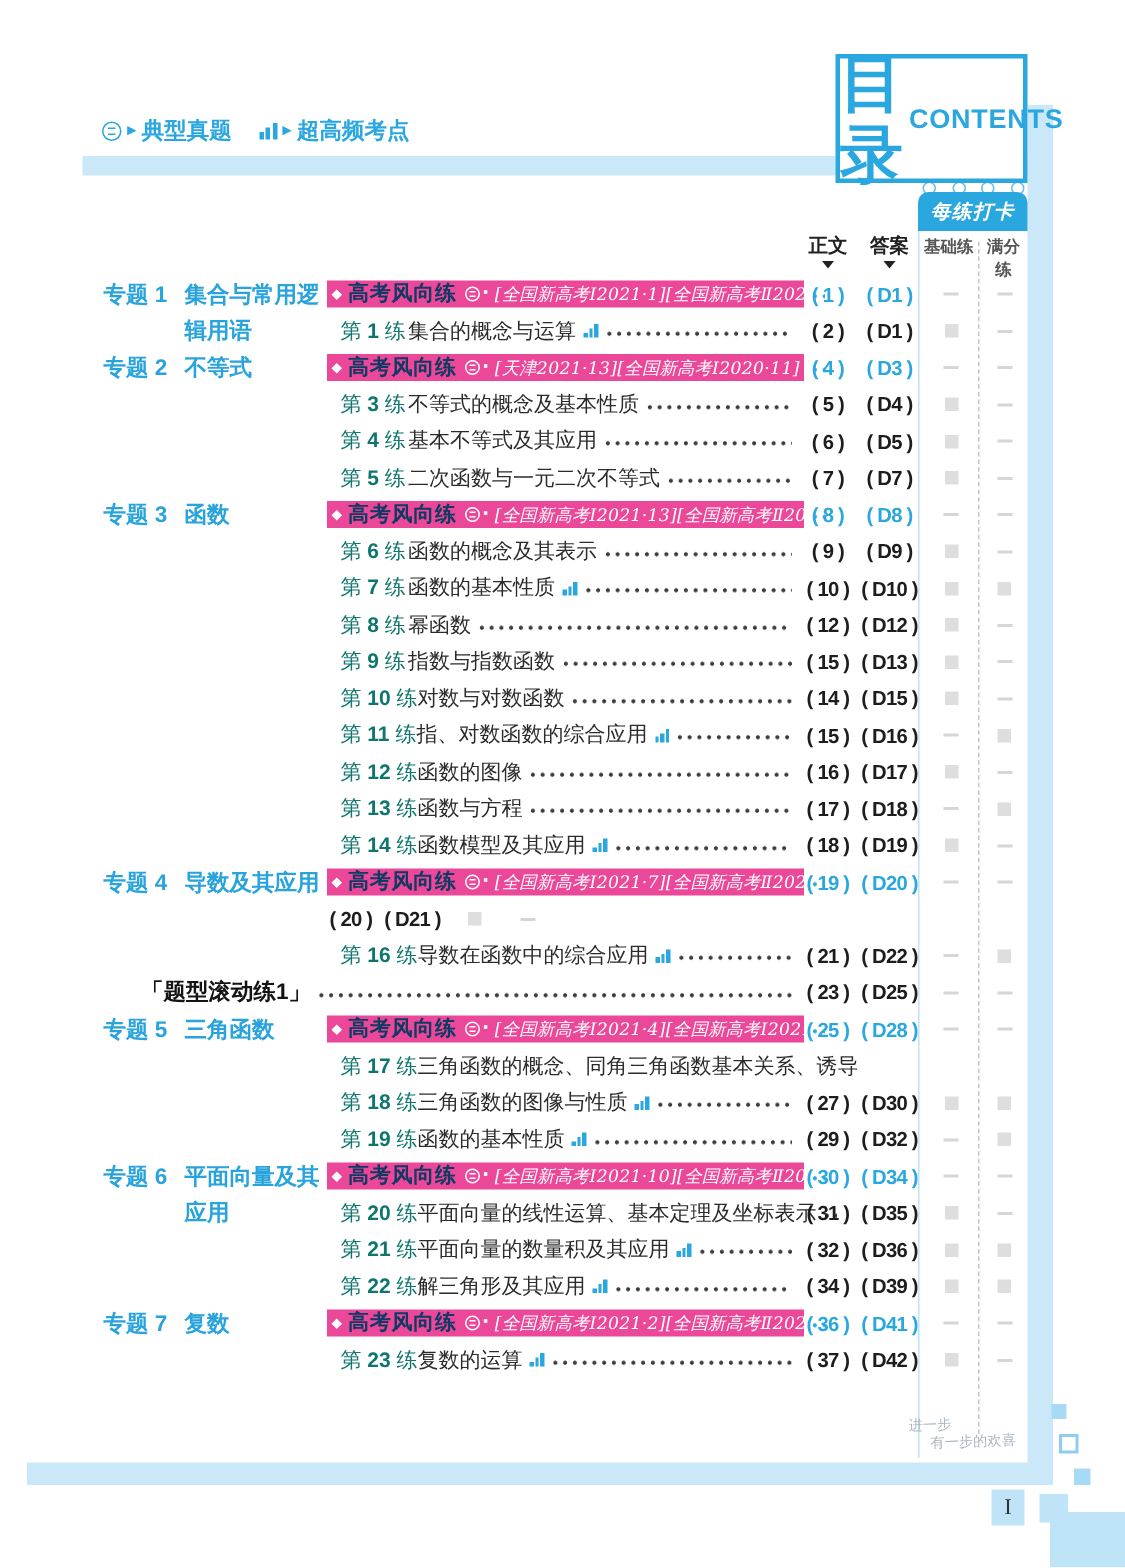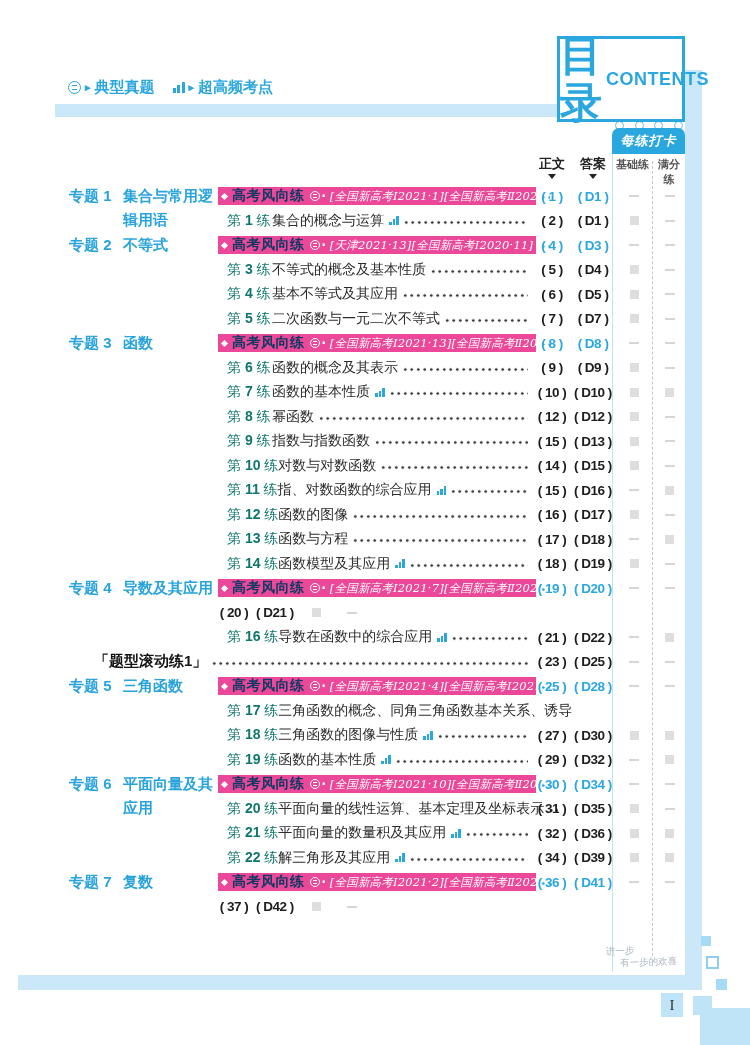--- a/index.html
+++ b/index.html
@@ -841,20 +841,30 @@
         </div>
         <div class="c-m2">
           <span class="mark-dash"></span>
         </div>
       </div>
       <div class="row">
         <div class="c-label">
           <span class="t-num"></span>
           <span class="t-title"></span>
         </div>
+        <div class="c-main">
+          <span class="item-no">第 <b>23</b> 练</span>
+          <span class="item-title">复数的运算</span>
+          <span class="bars-sm">
+            <i></i>
+            <i></i>
+            <i></i>
+          </span>
+          <span class="leader"></span>
+        </div>
         <div class="c-pages">
           <span class="pg">( 37 )</span>
           <span class="pg ans">( D42 )</span>
         </div>
         <div class="c-m1">
           <span class="mark-square"></span>
         </div>
         <div class="c-m2">
           <span class="mark-dash"></span>
         </div>

